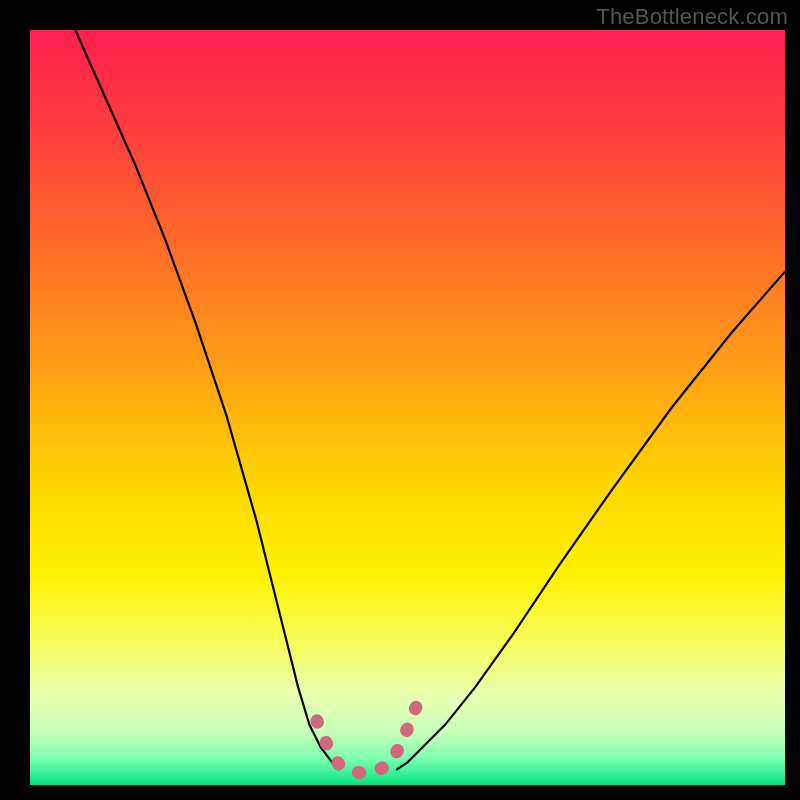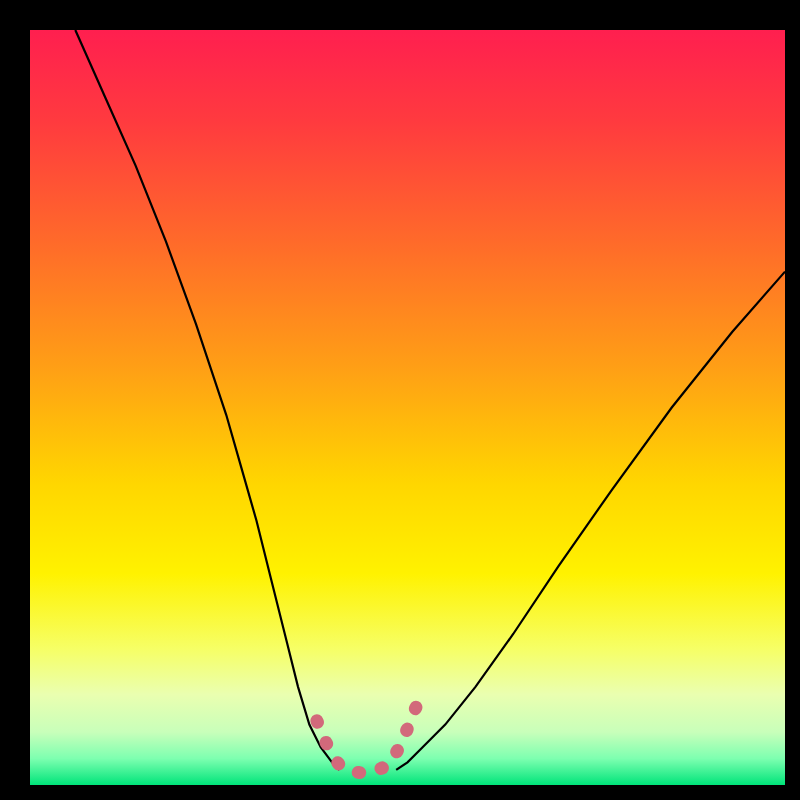--- a/index.html
+++ b/index.html
@@ -32,20 +32,21 @@
   svg {
     position: absolute;
     top: 0;
     left: 0;
   }
 </style>
 </head>
 <body>
 
 <div class="frame">
+  <div class="watermark">TheBottleneck.com</div>
   <svg id="chart-svg" width="800" height="800">
     <defs>
       <linearGradient id="bg-grad" x1="0" y1="0" x2="0" y2="1">
           <stop offset="0%" stop-color="#ff1f4f"></stop>
           <stop offset="12%" stop-color="#ff3a3f"></stop>
           <stop offset="28.000000000000004%" stop-color="#ff6a2a"></stop>
           <stop offset="45%" stop-color="#ffa015"></stop>
           <stop offset="60%" stop-color="#ffd600"></stop>
           <stop offset="72%" stop-color="#fff200"></stop>
           <stop offset="82%" stop-color="#f6ff66"></stop>

